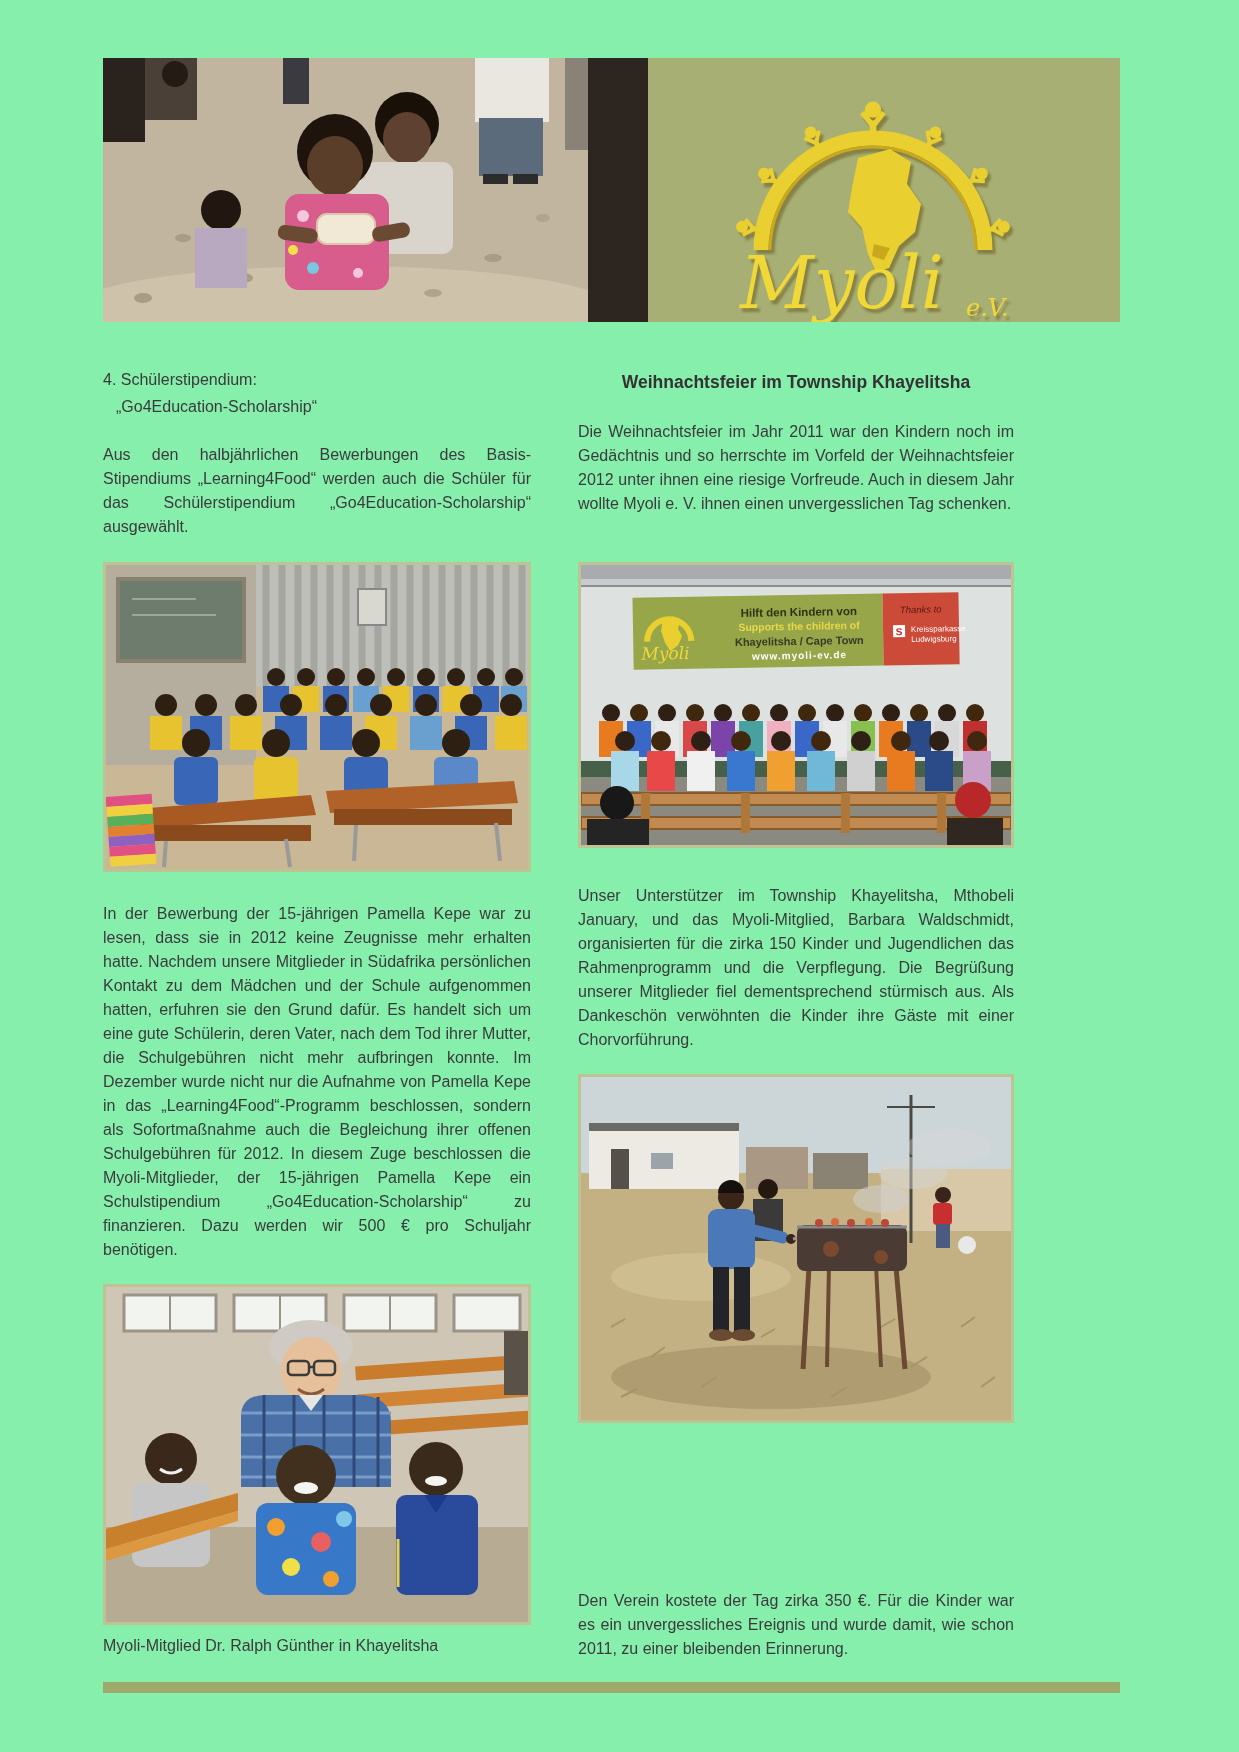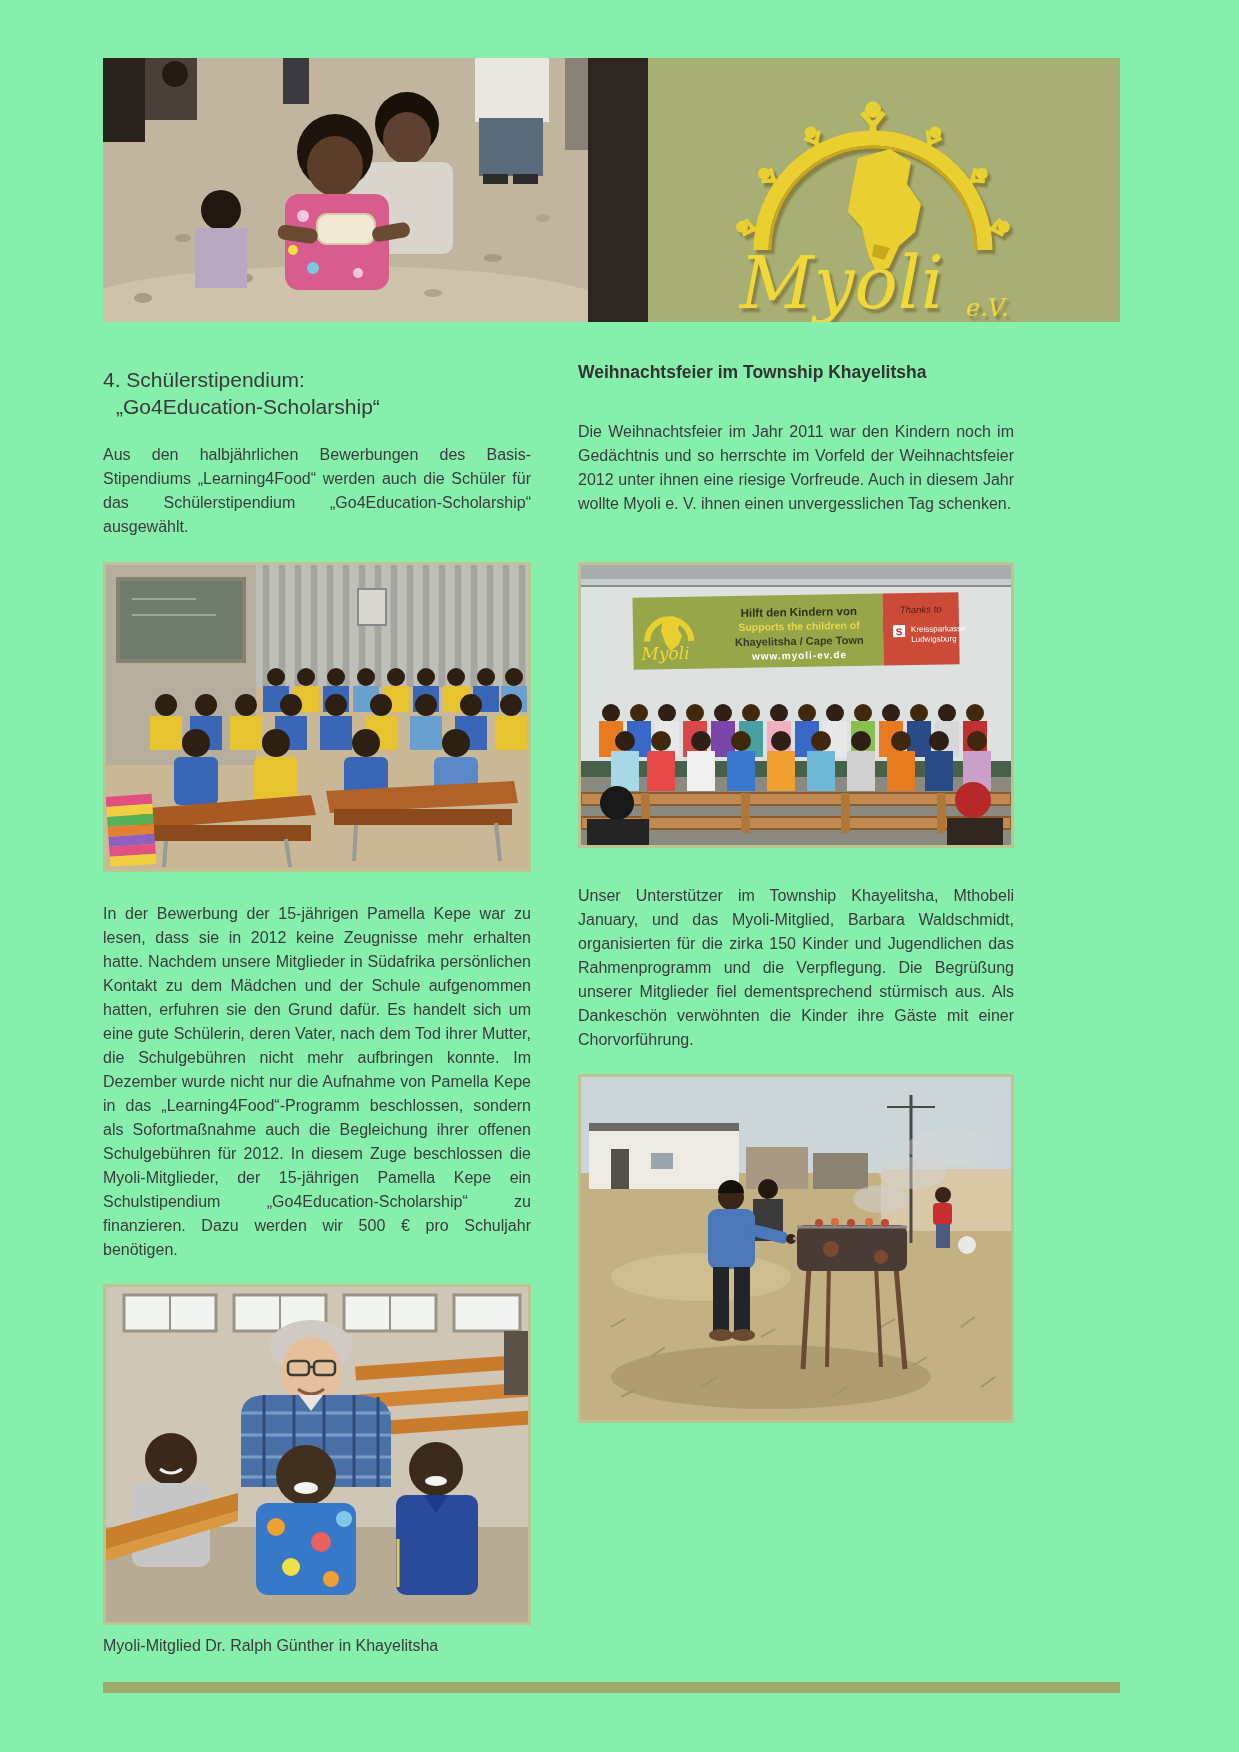--- a/index.html
+++ b/index.html
@@ -9,21 +9,21 @@
   }
   .abs{position:absolute;}
   
   .header{left:103px;top:58px;width:1017px;height:264px;display:flex;}
   .header-photo{width:485px;height:264px;overflow:hidden;flex:0 0 auto;}
   .header-divider{width:60px;height:264px;background:#2d2620;flex:0 0 auto;}
   .header-green{width:472px;height:264px;background:#a8af74;flex:0 0 auto;position:relative;}
   
   .col-left{left:103px;width:428px;}
   .col-right{left:578px;width:436px;}
-  .headline{font-size:21px;line-height:27px;color:#3a3a3a;}
+  .headline{font-size:16px;line-height:27px;color:#3a3a3a;}
   .headline .l2{padding-left:13px;}
   .headline-bold{font-size:17.5px;font-weight:bold;color:#333333;}
   .para{font-size:16px;line-height:24px;text-align:justify;color:#3b3b3b;}
   .photo{border:3px solid #bdc493;background:#ddd;}
   .photo svg{display:block;}
   .caption{font-size:16px;color:#3b3b3b;}
   .footer-bar{left:103px;top:1682px;width:1017px;height:11px;background:#9ea96c;}
   .logo-group{filter:drop-shadow(3px 4px 1px rgba(90,72,10,0.45));}
   .logo-script{font-family:"DejaVu Serif",serif;font-style:italic;}
 </style>
@@ -278,21 +278,21 @@
       <polygon points="318,208 330,226 342,208" fill="#1a3a8c"></polygon>
       <line x1="292" y1="252" x2="292" y2="300" stroke="#e8d040" stroke-width="3"></line>
 
       <polygon points="0,242 132,206 132,224 0,262" fill="#c8802c"></polygon>
       <polygon points="0,262 132,224 132,234 0,274" fill="#dc9840"></polygon>
     </svg>
   </div>
 
   <div class="abs col-left caption" style="top:1637px;">Myoli-Mitglied Dr. Ralph Günther in Khayelitsha</div>
 
-  <div class="abs col-right headline-bold" style="top:362px;">Weihnachtsfeier im Township Khayelitsha</div>
+  <div class="abs col-right headline-bold" style="top:372px;text-align:center;">Weihnachtsfeier im Township Khayelitsha</div>
 
   <div class="abs col-right para" style="top:420px;">Die Weihnachtsfeier im Jahr 2011 war den Kindern noch im Gedächtnis und so herrschte im Vorfeld der Weihnachtsfeier 2012 unter ihnen eine riesige Vorfreude. Auch in diesem Jahr wollte Myoli e. V. ihnen einen unvergesslichen Tag schenken.</div>
 
   <div class="abs col-right photo" style="top:562px;width:430px;height:280px;">
     <svg width="430" height="280" viewBox="0 0 430 280">
       <rect x="0" y="0" width="430" height="280" fill="#dde1df"></rect>
       <rect x="0" y="0" width="430" height="14" fill="#a8acae"></rect>
       <rect x="0" y="14" width="430" height="7" fill="#c8ccce"></rect>
       <line x1="0" y1="21" x2="430" y2="21" stroke="#8a8e90" stroke-width="2"></line>
 
@@ -447,16 +447,17 @@
       <line x1="216" y1="150" x2="326" y2="150" stroke="#8a8a88" stroke-width="3"></line>
       <circle cx="238" cy="146" r="4" fill="#b84838"></circle>
         <circle cx="254" cy="145" r="4" fill="#d86a40"></circle>
       <circle cx="270" cy="146" r="4" fill="#b84838"></circle>
         <circle cx="288" cy="145" r="4" fill="#d86a40"></circle>
       <circle cx="304" cy="146" r="4" fill="#b84838"></circle>
     </svg>
   </div>
 
 
+  <div class="abs col-right para" style="top:1589px;">Den Verein kostete der Tag zirka 350 €. Für die Kinder war es ein unvergessliches Ereignis und wurde damit, wie schon 2011, zu einer bleibenden Erinnerung.</div>
 
   <div class="abs footer-bar"></div>
 
 </div>
 
 </body></html>

